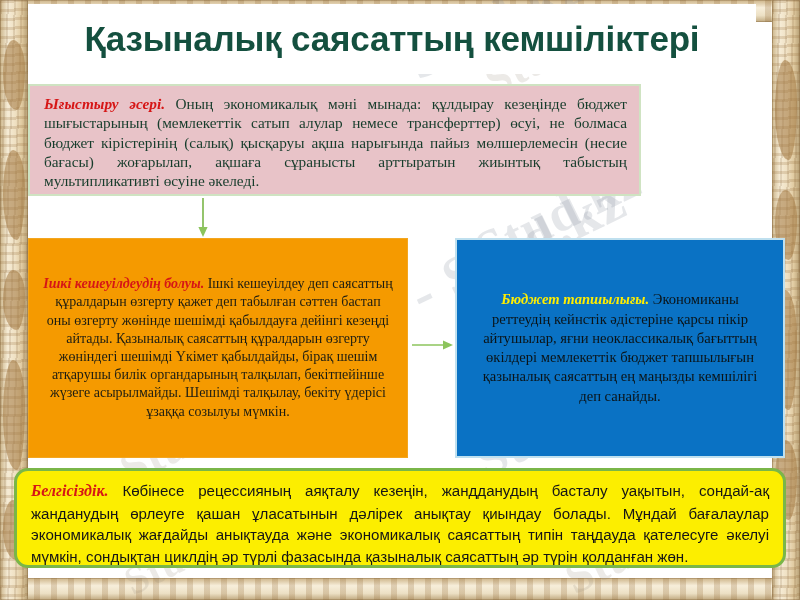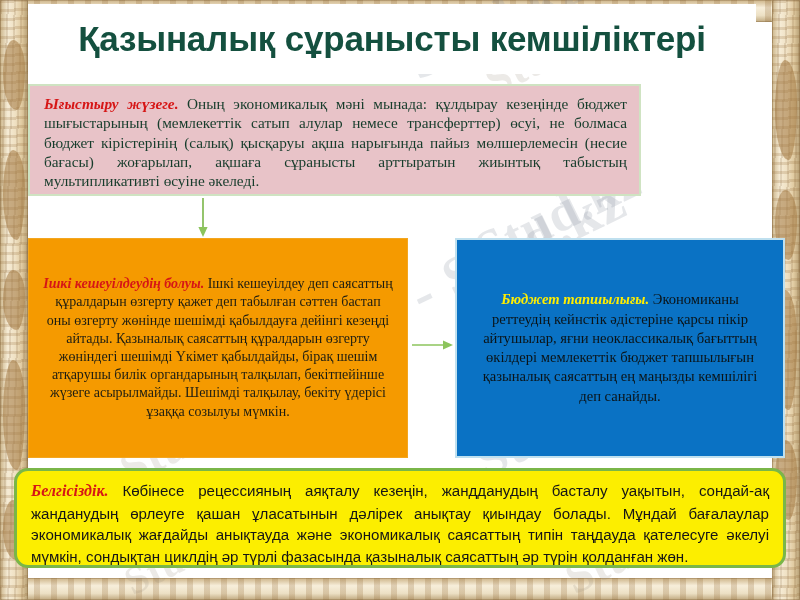--- a/index.html
+++ b/index.html
@@ -143,26 +143,26 @@
   <div class="wm" style="left:400px;top:-10px;font-size:56px;">Stud.kz</div>
   <div class="wm wm2" style="left:480px;top:25px;font-size:44px;">Stud.kz</div>
   <div class="wm" style="left:330px;top:230px;font-size:58px;">kz - Stud.kz</div>
   <div class="wm" style="left:470px;top:185px;font-size:52px;">Stud.kz</div>
   <div class="wm" style="left:470px;top:395px;font-size:52px;">Stud.kz</div>
   <div class="wm wm2" style="left:30px;top:430px;font-size:46px;">kz - Stud.kz</div>
   <div class="wm wm2" style="left:560px;top:520px;font-size:46px;">Stud.kz</div>
   <div class="wm wm2" style="left:120px;top:530px;font-size:40px;">Stud.kz</div>
 
   <div class="title-bar">
-    <div class="title">Қазыналық сұранысты кемшіліктері</div>
+    <div class="title">Қазыналық саясаттың кемшіліктері</div>
   </div>
 
   <div class="box box-pink">
     <div class="txt">
-      <span class="hl-red">Ығыстыру жүзеге.</span><span> Оның экономикалық мәні мынада: құлдырау кезеңінде бюджет шығыстарының (мемлекеттік сатып алулар немесе трансферттер) өсуі, не болмаса бюджет кірістерінің (салық) қысқаруы ақша нарығында пайыз мөлшерлемесін (несие бағасы) жоғарылап, ақшаға сұранысты арттыратын жиынтық табыстың мультипликативті өсуіне әкеледі.</span>
+      <span class="hl-red">Ығыстыру әсері.</span><span> Оның экономикалық мәні мынада: құлдырау кезеңінде бюджет шығыстарының (мемлекеттік сатып алулар немесе трансферттер) өсуі, не болмаса бюджет кірістерінің (салық) қысқаруы ақша нарығында пайыз мөлшерлемесін (несие бағасы) жоғарылап, ақшаға сұранысты арттыратын жиынтық табыстың мультипликативті өсуіне әкеледі.</span>
     </div>
   </div>
 
   <svg class="arrow-down" viewBox="0 0 14 40">
     <line x1="7" y1="0" x2="7" y2="31" stroke="#7ab648" stroke-width="1.6"></line>
     <polygon points="7,39 2.4,29 11.6,29" fill="#8cc45c"></polygon>
   </svg>
 
   <div class="box box-orange">
     <div class="txt">

